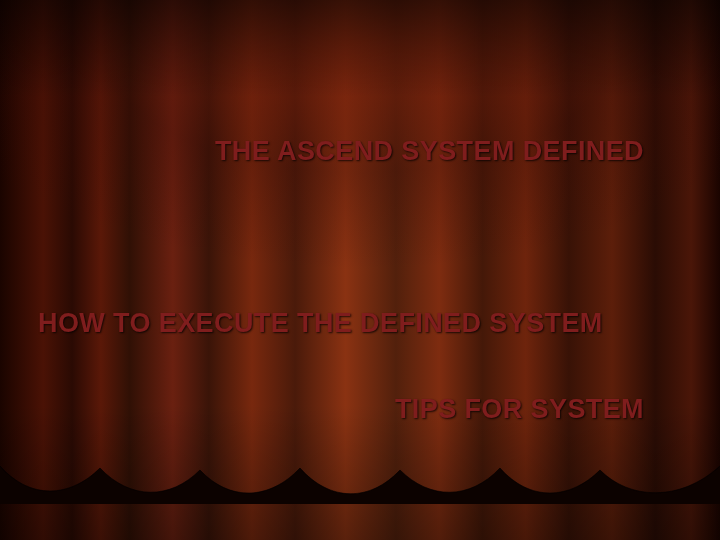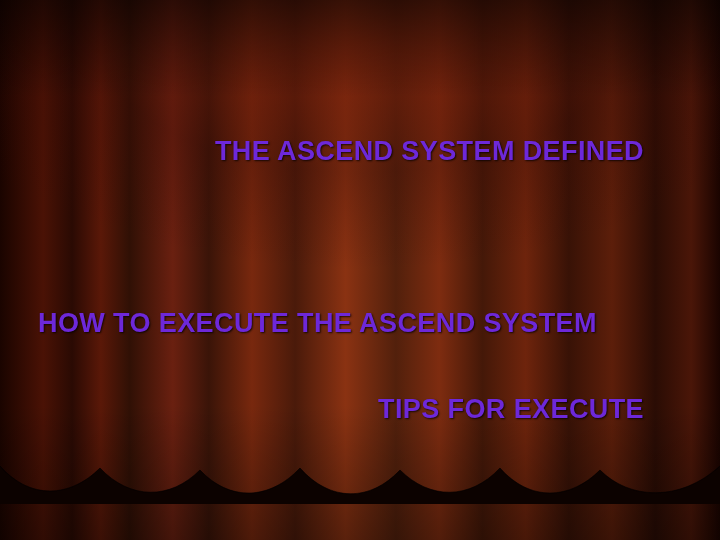--- a/index.html
+++ b/index.html
@@ -49,21 +49,21 @@
   }
   .hem svg { width: 100%; height: 100%; display: block; }
   .content {
     position: absolute;
     inset: 0;
     display: flex;
     flex-direction: column;
     padding: 0 36px;
   }
   .line {
-    color: #6d28d9;
+    color: #7f1d1d;
     font-weight: bold;
     font-size: 27px;
     letter-spacing: 0.4px;
     text-shadow: 1px 1px 2px rgba(0,0,0,0.75);
     white-space: nowrap;
     position: absolute;
   }
   .l1 { top: 136px; right: 76px; }
   .l2 { top: 222px; right: 76px; }
   .l3 { top: 308px; left: 38px; }
@@ -91,15 +91,15 @@
              C230,46 270,44 300,12
              C330,46 370,46 400,14
              C430,44 470,44 500,12
              C530,46 570,44 600,14
              C630,44 680,46 720,10" fill="none" stroke="#000" stroke-width="1" opacity="0.6"></path>
   </svg>
 </div>
 
 <div class="content">
   <div class="line l1">THE ASCEND SYSTEM DEFINED</div>
-  <div class="line l3">HOW TO EXECUTE THE ASCEND SYSTEM</div>
-  <div class="line l4">TIPS FOR EXECUTE</div>
+  <div class="line l3">HOW TO EXECUTE THE DEFINED SYSTEM</div>
+  <div class="line l4">TIPS FOR SYSTEM</div>
 </div>
 
 </body></html>

